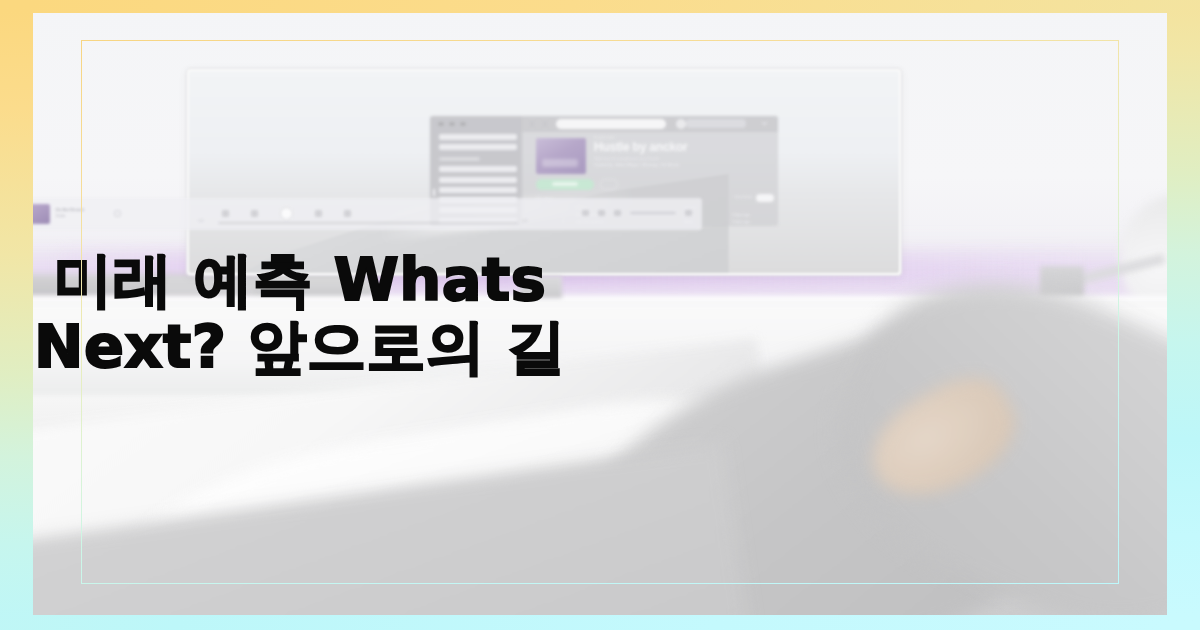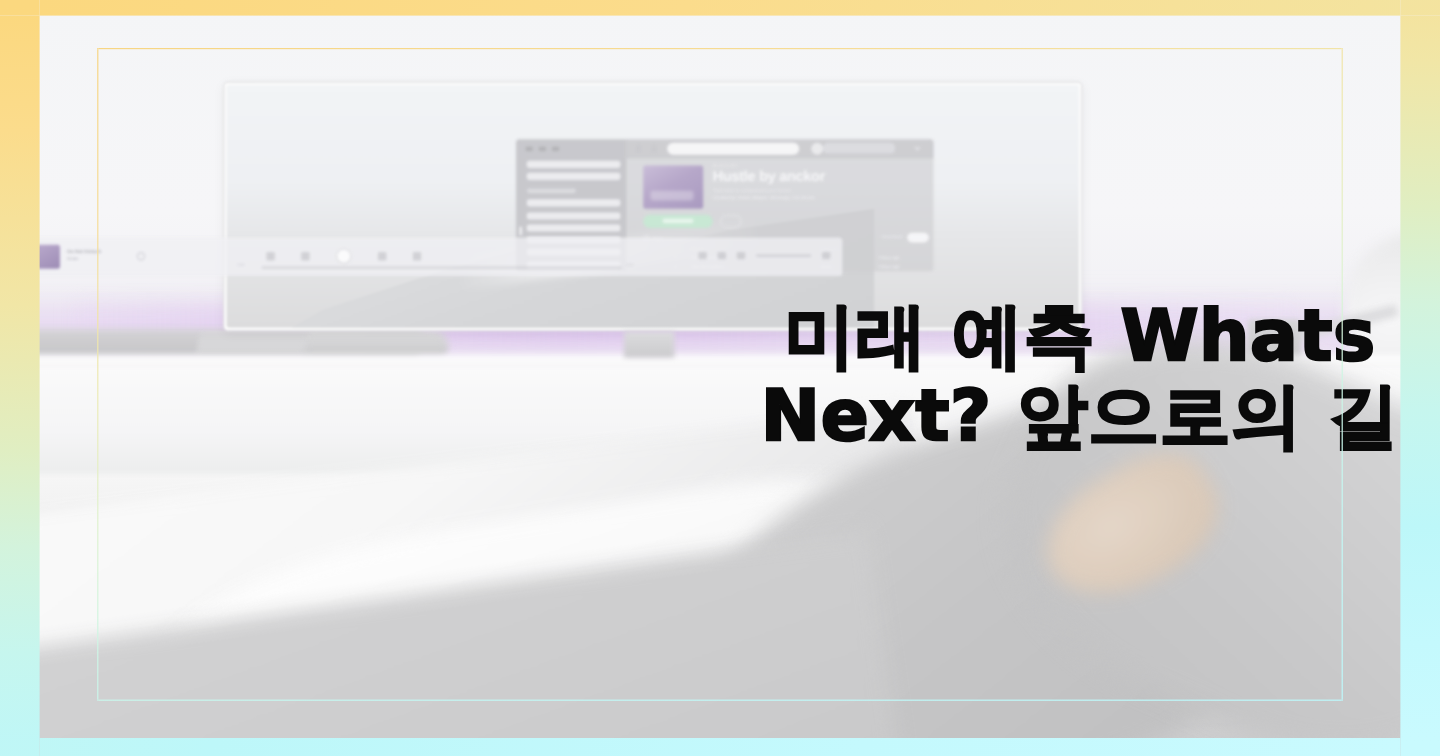--- a/index.html
+++ b/index.html
@@ -330,21 +330,21 @@
         #dff2cf 52%,
         #cdf6e6 66%,
         #c3f7f4 80%,
         #bdf8fb 100%) 1;
     pointer-events:none;
   }
 
   
   .title-wrap {
     position:absolute; left:0; right:0; top:246px;
-    display:flex; flex-direction:column; align-items:flex-end;
+    display:flex; flex-direction:column; align-items:flex-start;
     pointer-events:none;
   }
   .title {
     font-family:"DejaVu Sans","Liberation Sans",sans-serif;
     font-weight:700;
     font-size:59px;
     line-height:1.14;
     color:#0a0a0a;
     text-align:center;
     letter-spacing:.5px;

